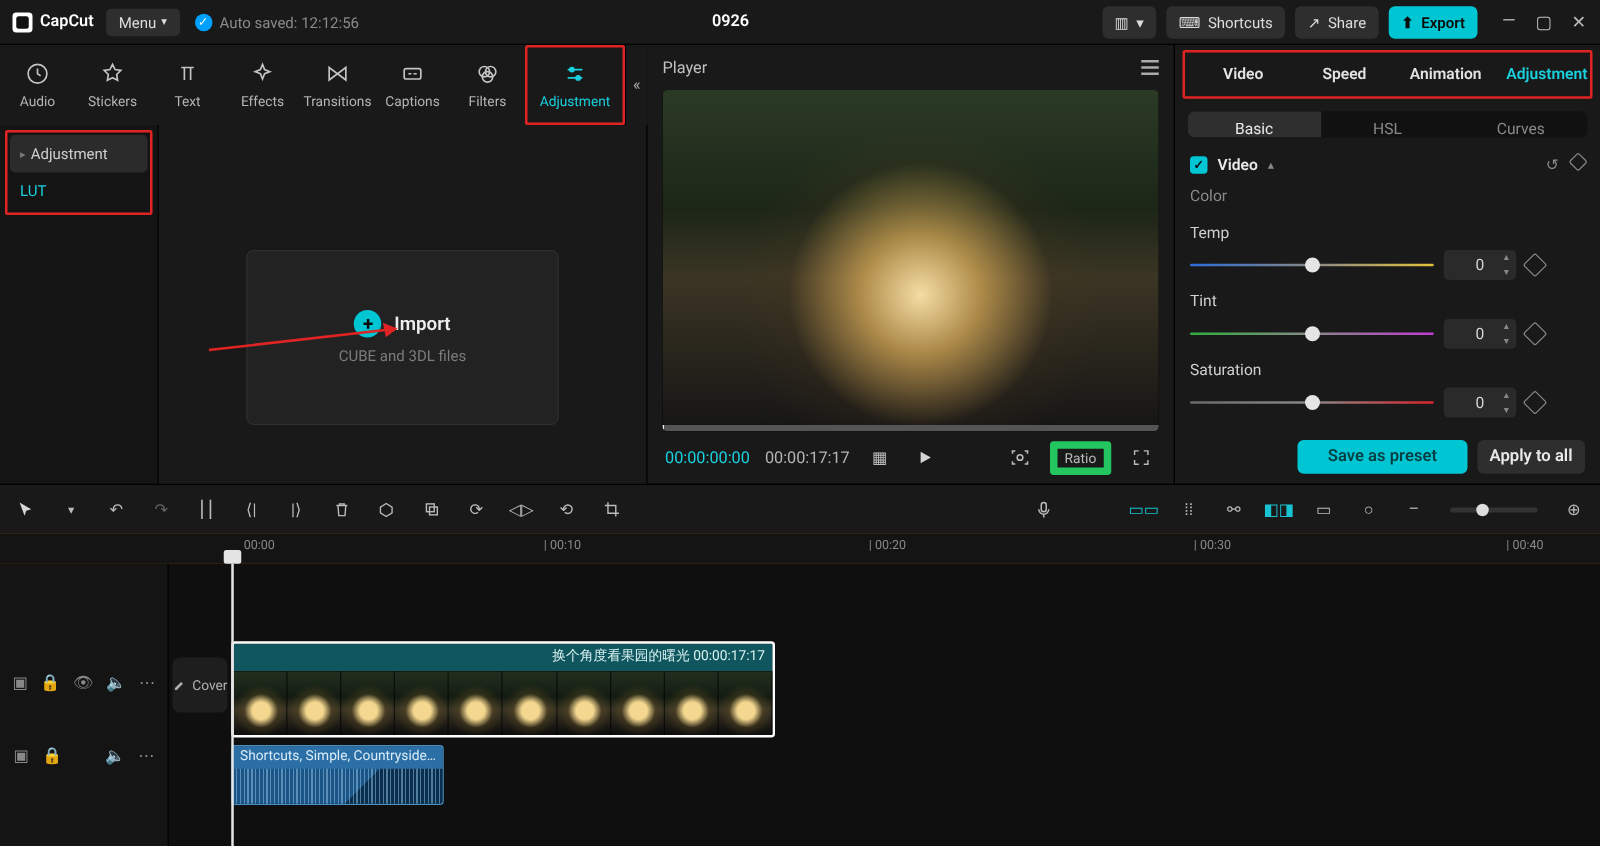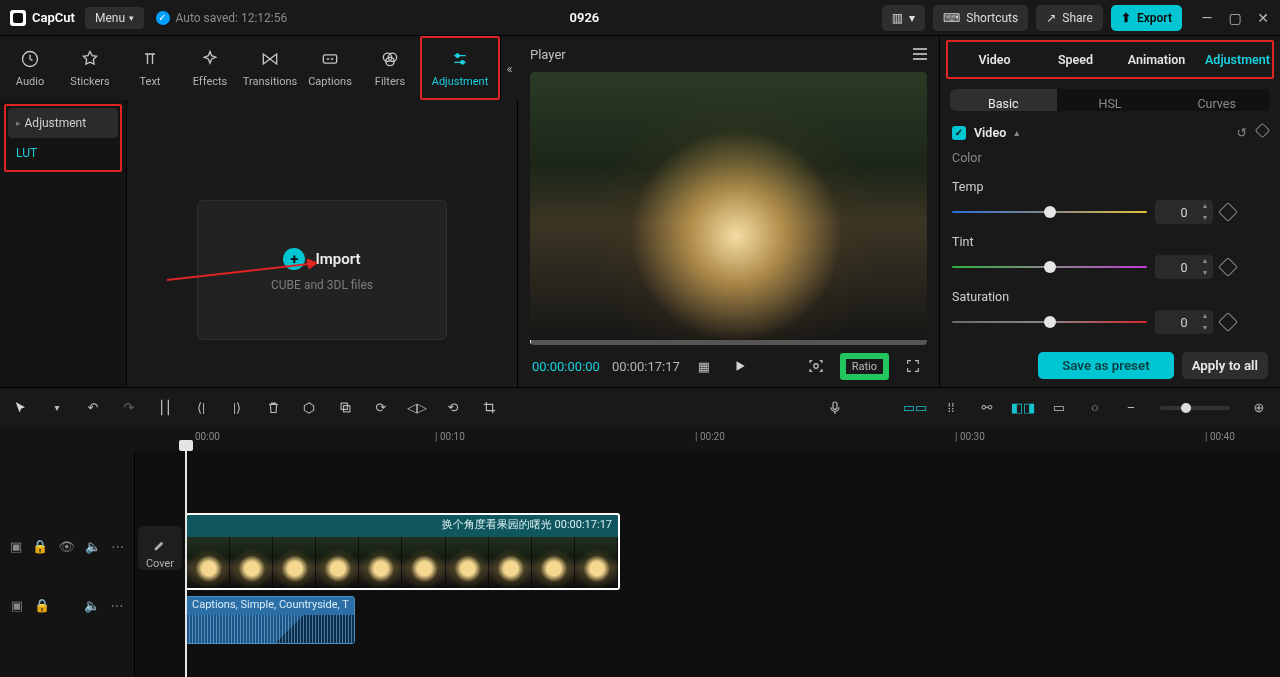--- a/index.html
+++ b/index.html
@@ -92,21 +92,21 @@
   .zoom-track:before{content:"";position:absolute;width:10px;height:10px;background:#ddd;border-radius:50%;top:-3px;left:30%;}
   
   .ruler { height:24px; background:#141414; display:flex; align-items:center; position:relative; padding-left:185px; font-size:10px; color:#888; }
   .ruler span { position:absolute; top:4px; }
   
   .timeline { flex:0 0 250px; background:#a16207; display:flex; flex-direction:column; position:relative; }
   .tl-body { flex:1; position:relative; background:#0f0f0f; }
   .track-controls { position:absolute; left:0; top:0; bottom:0; width:135px; background:#141414; border-right:1px solid #000; }
   .track-ctrl-row { height:70px; display:flex; align-items:center; gap:10px; padding:0 10px; color:#888; }
   .track-ctrl-row.small { height:48px; }
-  .cover-btn { position:absolute; left:138px; top:75px; width:44px; height:44px; background:#1e1e1e; border-radius:6px; display:flex; flex-direction:column; align-items:center; justify-content:flex-end; gap:4px; color:#b0b0b0; font-size:11px; }
+  .cover-btn { position:absolute; left:138px; top:75px; width:44px; height:44px; background:#1e1e1e; border-radius:6px; display:flex; flex-direction:row; align-items:center; justify-content:flex-start; gap:4px; color:#b0b0b0; font-size:11px; }
   .cover-btn svg{width:16px;height:16px;fill:#b0b0b0;}
   .track-area { position:absolute; left:185px; right:0; top:0; bottom:0; }
   .playhead-line { position:absolute; left:0; top:0; bottom:0; width:2px; background:#e5e5e5; z-index:5; }
   .playhead-line:before{content:"";position:absolute;top:-11px;left:-6px;width:14px;height:11px;background:#e5e5e5;border-radius:2px;}
   .clip-video { position:absolute; top:62px; left:0; width:435px; height:77px; background:linear-gradient(180deg,#0f565e 0 22px,#000 22px); border:2px solid #fff; border-radius:3px; overflow:hidden;text-align:right; }
   .clip-video .title { position:absolute; top:2px; left:6px; right:6px; color:#d8f0f0; font-size:11px; white-space:nowrap; overflow:hidden; text-overflow:ellipsis; }
   .clip-video .thumbs { position:absolute; top:22px; left:0; right:0; bottom:0; display:flex; }
   .clip-video .thumbs div { flex:1; background:
       radial-gradient(circle at 52% 62%, rgba(255,225,150,.95) 0 18%, rgba(110,90,40,.3) 35%, rgba(0,0,0,0) 55%),
       linear-gradient(180deg,#22301f 0%, #141c12 40%, #3a3424 60%, #0c0c0c 100%);
@@ -479,20 +479,20 @@
               <div></div>
               <div></div>
               <div></div>
               <div></div>
               <div></div>
               <div></div>
               <div></div>
           </div>
         </div>
         <div class="clip-audio">
-          <div class="title">Captions, Simple, Countryside, T</div>
+          <div class="title">Shortcuts, Simple, Countryside, T</div>
           <div class="wave"></div>
         </div>
       </div>
     </div>
   </div>
 
 </div>
 
 </body></html>

